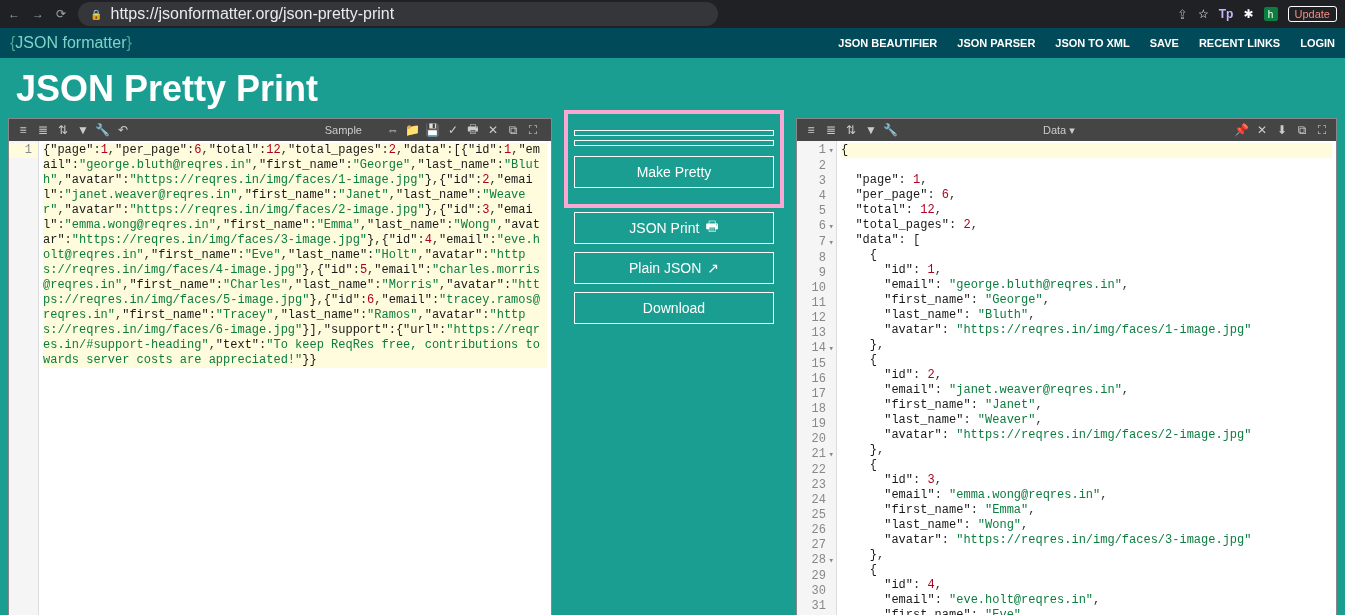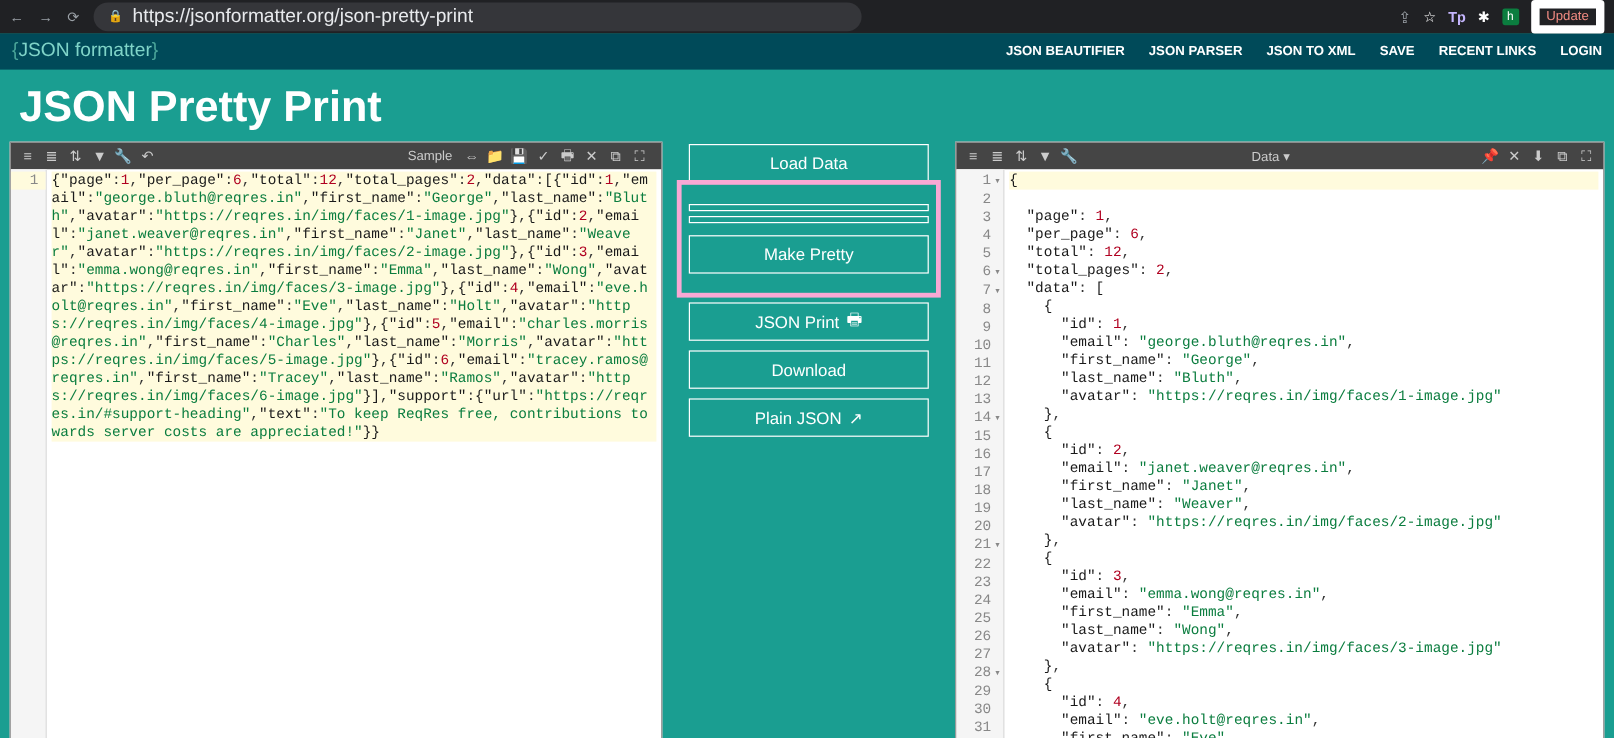--- a/index.html
+++ b/index.html
@@ -6,42 +6,42 @@
 body { font-family: Arial, sans-serif; background: #1a9e91; width: 1345px; height: 615px; overflow: hidden; }
 
 
 .browser-chrome { background: #202124; height: 28px; display: flex; align-items: center; padding: 0 8px; color: #9aa0a6; font-size: 12px; }
 .browser-chrome .nav-icons { display: flex; gap: 12px; align-items: center; }
 .browser-chrome .nav-icons span { cursor: pointer; }
 .url-bar { background: #35363a; border-radius: 14px; margin-left: 12px; padding: 3px 12px; display: flex; align-items: center; gap: 8px; flex: 0 0 auto; width: 640px; }
 .url-bar .lock { font-size: 10px; }
 .url-bar .url { color: #e8eaed; font-size: 16px; }
 .browser-right { margin-left: auto; display: flex; gap: 10px; align-items: center; }
-.update-btn { border: 7px solid #ffffff; color: #f28b82; padding: 1px 6px; border-radius: 3px; font-size: 11px; }
+.update-btn { border: 1px solid #ffffff; color: #f28b82; padding: 1px 6px; border-radius: 3px; font-size: 11px; }
 
 
 .site-header { background: #004a59; height: 30px; display: flex; align-items: center; padding: 0 10px; }
 .logo { color: #7fd4c8; font-size: 16px; font-family: 'Segoe UI', sans-serif; }
 .logo .brace { color: #4aa599; }
 .nav-links { margin-left: auto; display: flex; gap: 20px; }
 .nav-links a { color: #fff; font-size: 11px; font-weight: bold; text-decoration: none; }
 
 
 .page-title { color: #fff; font-size: 36px; font-weight: bold; padding: 10px 16px 8px; font-family: 'Segoe UI', sans-serif; }
 
 
 .main { display: flex; padding: 0 8px; gap: 0; }
 .editor-panel { width: 550px; background: #fff; border: 1px solid #888; display: flex; flex-direction: column; }
 .editor-panel.right { width: 547px; }
 .middle-col { flex: 1; display: flex; flex-direction: column; align-items: center; padding: 2px 12px; gap: 8px; }
 
 
 .toolbar { background: #454545; height: 22px; display: flex; align-items: center; padding: 0 6px; color: #ccc; font-size: 11px; }
 .toolbar .tb-icon { width: 16px; height: 16px; display: inline-flex; align-items: center; justify-content: center; margin-right: 4px; cursor: pointer; font-size: 12px; }
-.toolbar .label { margin-left: auto; margin-right: 8px; }
+.toolbar .label { margin-left: auto; margin-right: 23px; }
 .toolbar .right-group { margin-left: auto; display: flex; }
 .toolbar .right-group .tb-icon { margin-left: 4px; margin-right: 0; }
 
 
 .code-area { flex: 1; display: flex; font-family: 'Consolas', 'Courier New', monospace; font-size: 12px; overflow: hidden; position: relative; }
 .gutter { background: #f5f5f5; border-right: 1px solid #ddd; padding: 2px 6px 2px 4px; text-align: right; color: #888; min-width: 30px; line-height: 15px; }
 .code-content { padding: 2px 4px; line-height: 15px; white-space: pre; overflow: hidden; flex: 1; }
 .code-content .highlight-line { background: #fffbdd; display: block; }
 .gutter .active { background: #fffbdd; display:block; margin-right:-6px; padding-right:6px; margin-left:-4px; padding-left:4px;}
 
@@ -123,37 +123,36 @@
     <div class="code-area">
       <div class="gutter">
           <span class="active">1</span>
         </div>
       <div class="code-content left-wrap" id="left-code"><span class="highlight-line"><span class="bracket">{</span><span class="k">"page"</span><span class="p">:</span><span class="n">1</span><span class="p">,</span><span class="k">"per_page"</span><span class="p">:</span><span class="n">6</span><span class="p">,</span><span class="k">"total"</span><span class="p">:</span><span class="n">12</span><span class="p">,</span><span class="k">"total_pages"</span><span class="p">:</span><span class="n">2</span><span class="p">,</span><span class="k">"data"</span><span class="p">:</span><span class="bracket">[</span><span class="bracket">{</span><span class="k">"id"</span><span class="p">:</span><span class="n">1</span><span class="p">,</span><span class="k">"email"</span><span class="p">:</span><span class="s">"george.bluth@reqres.in"</span><span class="p">,</span><span class="k">"first_name"</span><span class="p">:</span><span class="s">"George"</span><span class="p">,</span><span class="k">"last_name"</span><span class="p">:</span><span class="s">"Bluth"</span><span class="p">,</span><span class="k">"avatar"</span><span class="p">:</span><span class="s">"https://reqres.in/img/faces/1-image.jpg"</span><span class="bracket">}</span><span class="p">,</span><span class="bracket">{</span><span class="k">"id"</span><span class="p">:</span><span class="n">2</span><span class="p">,</span><span class="k">"email"</span><span class="p">:</span><span class="s">"janet.weaver@reqres.in"</span><span class="p">,</span><span class="k">"first_name"</span><span class="p">:</span><span class="s">"Janet"</span><span class="p">,</span><span class="k">"last_name"</span><span class="p">:</span><span class="s">"Weaver"</span><span class="p">,</span><span class="k">"avatar"</span><span class="p">:</span><span class="s">"https://reqres.in/img/faces/2-image.jpg"</span><span class="bracket">}</span><span class="p">,</span><span class="bracket">{</span><span class="k">"id"</span><span class="p">:</span><span class="n">3</span><span class="p">,</span><span class="k">"email"</span><span class="p">:</span><span class="s">"emma.wong@reqres.in"</span><span class="p">,</span><span class="k">"first_name"</span><span class="p">:</span><span class="s">"Emma"</span><span class="p">,</span><span class="k">"last_name"</span><span class="p">:</span><span class="s">"Wong"</span><span class="p">,</span><span class="k">"avatar"</span><span class="p">:</span><span class="s">"https://reqres.in/img/faces/3-image.jpg"</span><span class="bracket">}</span><span class="p">,</span><span class="bracket">{</span><span class="k">"id"</span><span class="p">:</span><span class="n">4</span><span class="p">,</span><span class="k">"email"</span><span class="p">:</span><span class="s">"eve.holt@reqres.in"</span><span class="p">,</span><span class="k">"first_name"</span><span class="p">:</span><span class="s">"Eve"</span><span class="p">,</span><span class="k">"last_name"</span><span class="p">:</span><span class="s">"Holt"</span><span class="p">,</span><span class="k">"avatar"</span><span class="p">:</span><span class="s">"https://reqres.in/img/faces/4-image.jpg"</span><span class="bracket">}</span><span class="p">,</span><span class="bracket">{</span><span class="k">"id"</span><span class="p">:</span><span class="n">5</span><span class="p">,</span><span class="k">"email"</span><span class="p">:</span><span class="s">"charles.morris@reqres.in"</span><span class="p">,</span><span class="k">"first_name"</span><span class="p">:</span><span class="s">"Charles"</span><span class="p">,</span><span class="k">"last_name"</span><span class="p">:</span><span class="s">"Morris"</span><span class="p">,</span><span class="k">"avatar"</span><span class="p">:</span><span class="s">"https://reqres.in/img/faces/5-image.jpg"</span><span class="bracket">}</span><span class="p">,</span><span class="bracket">{</span><span class="k">"id"</span><span class="p">:</span><span class="n">6</span><span class="p">,</span><span class="k">"email"</span><span class="p">:</span><span class="s">"tracey.ramos@reqres.in"</span><span class="p">,</span><span class="k">"first_name"</span><span class="p">:</span><span class="s">"Tracey"</span><span class="p">,</span><span class="k">"last_name"</span><span class="p">:</span><span class="s">"Ramos"</span><span class="p">,</span><span class="k">"avatar"</span><span class="p">:</span><span class="s">"https://reqres.in/img/faces/6-image.jpg"</span><span class="bracket">}</span><span class="bracket">]</span><span class="p">,</span><span class="k">"support"</span><span class="p">:</span><span class="bracket">{</span><span class="k">"url"</span><span class="p">:</span><span class="s">"https://reqres.in/#support-heading"</span><span class="p">,</span><span class="k">"text"</span><span class="p">:</span><span class="s">"To keep ReqRes free, contributions towards server costs are appreciated!"</span><span class="bracket">}</span><span class="bracket">}</span></span></div>
     </div>
 
   </div>
 
   <div class="middle-col">
-    <button class="action-btn">Load Data</button>
     <div class="action-highlight">
       <div class="action-btn stack"></div>
       <div style="height:4px"></div>
       <div class="action-btn stack"></div>
       <div style="height:10px"></div>
       <button class="action-btn">Make Pretty</button>
     </div>
     <button class="action-btn" style="margin-top:-4px">
         <span>JSON Print</span> 
         <span>🖶</span>
       </button>
-    <button class="action-btn">Download</button>
     <button class="action-btn">
         <span>Plain JSON</span> 
         <span>↗</span>
       </button>
+    <button class="action-btn">Download</button>
   </div>
 
   <div class="editor-panel right">
     <div class="toolbar">
       <span class="tb-icon">≡</span>
       <span class="tb-icon">≣</span>
       <span class="tb-icon">⇅</span>
       <span class="tb-icon">▼</span>
       <span class="tb-icon">🔧</span>
       <span class="label" style="margin-left:140px;margin-right:auto;"><span>Data</span> ▾</span>

